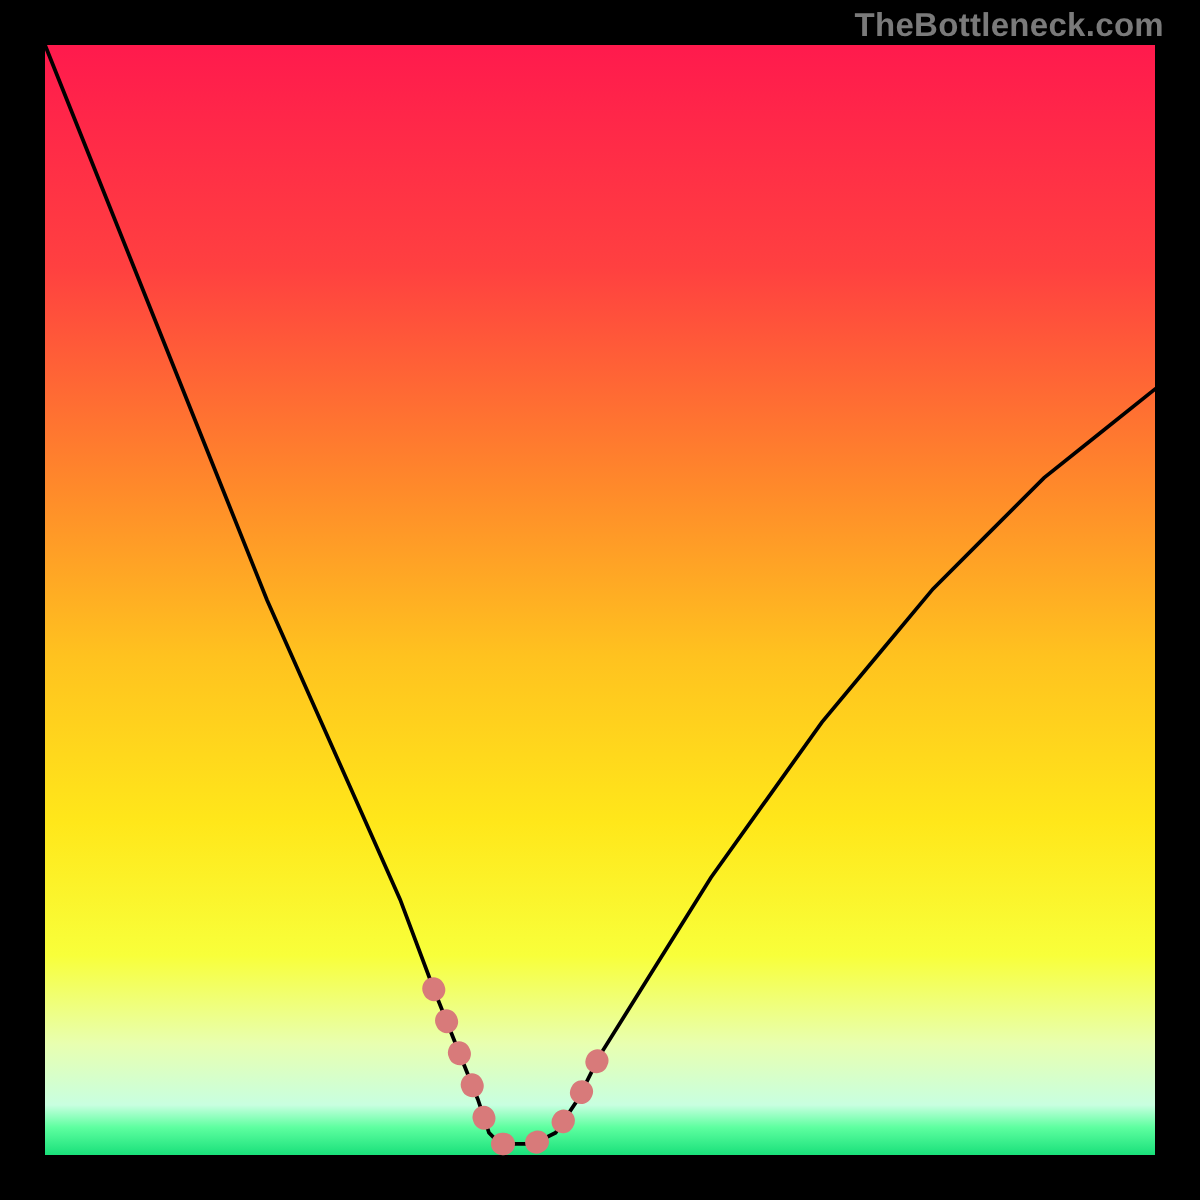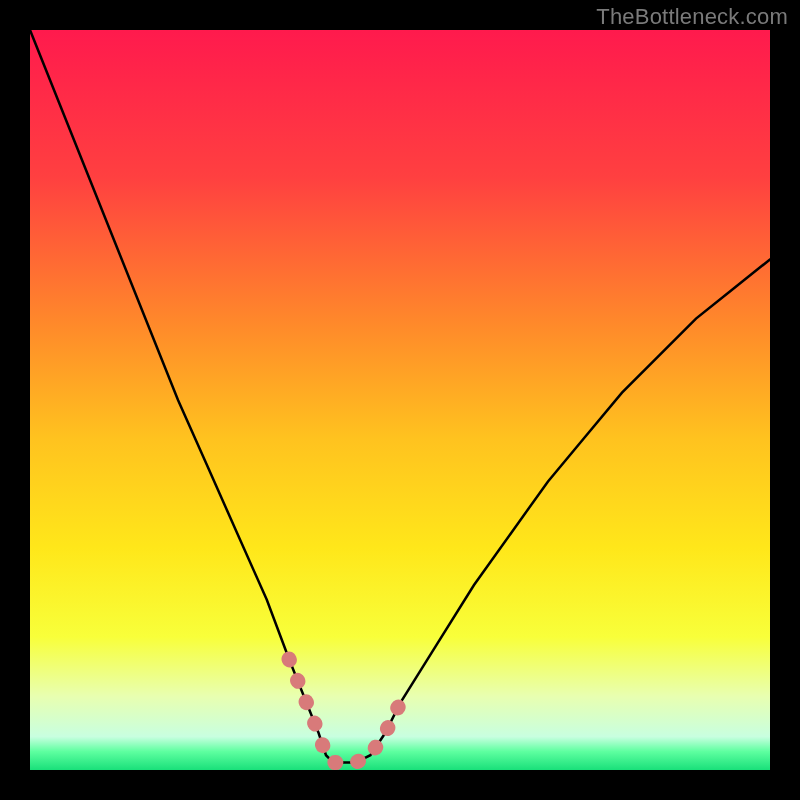--- a/index.html
+++ b/index.html
@@ -15,24 +15,24 @@
     position: absolute;
     left: 0;
     top: 0;
     width: 800px;
     height: 800px;
     background: #000;
   }
   .watermark {
     position: absolute;
     top: 4px;
-    right: 12px;
+    right: 24px;
     color: #7a7a7a;
     font-size: 22px;
-    font-weight: 400;
+    font-weight: 700;
     letter-spacing: 0.2px;
     user-select: none;
     pointer-events: none;
   }
   svg {
     position: absolute;
     left: 0;
     top: 0;
   }
 </style>

